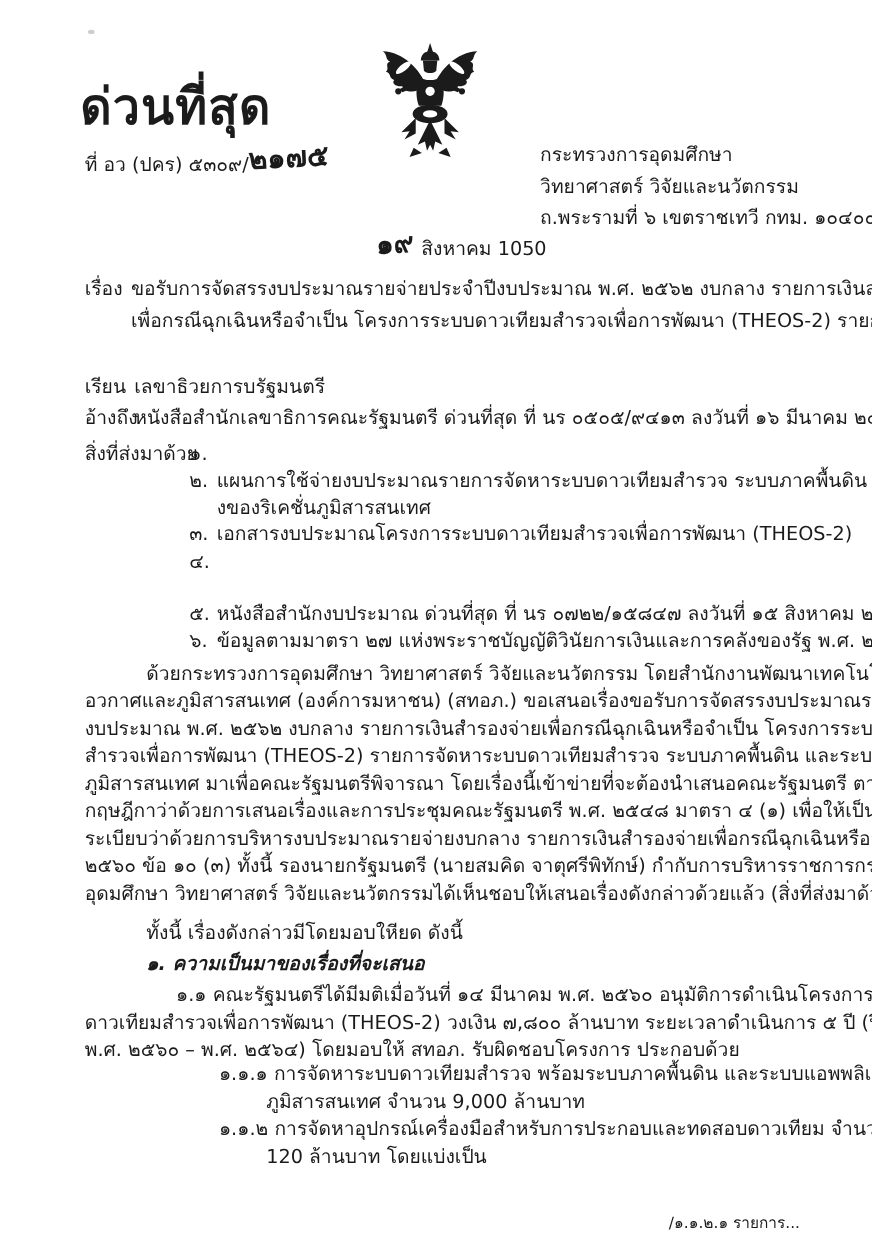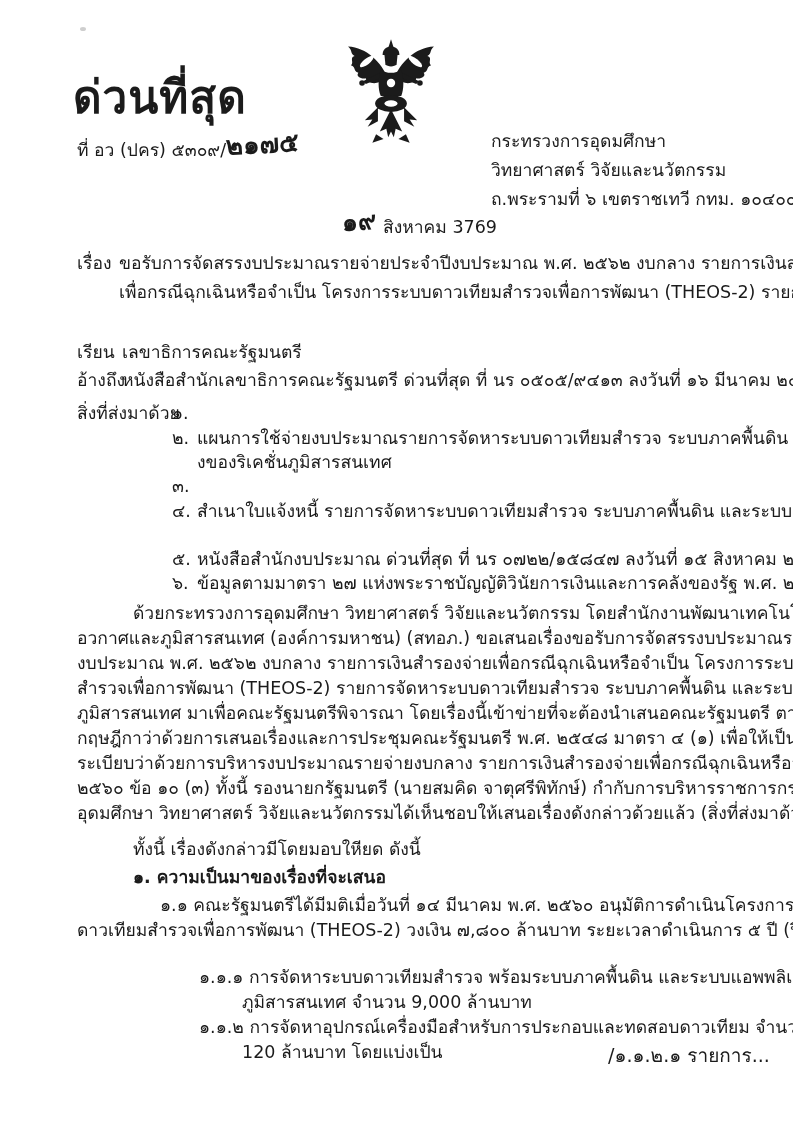--- a/index.html
+++ b/index.html
@@ -2,37 +2,37 @@
 <html><head>
 <meta charset="utf-8">
 <style>
   html,body{margin:0;padding:0;background:#e8e8e8;}
   .page{
     position:relative;width:793px;height:1123px;margin:0 auto;
     background:#ffffff;color:#1b1b1b;overflow:hidden;
     font-family:"DejaVu Sans","Liberation Sans",sans-serif;
   }
   .t{position:absolute;font-size:17.5px;line-height:22px;white-space:nowrap;}
-  .bold{font-weight:bold;}
+  .bold{font-weight:bold;font-style:italic;}
   .stamp{
     position:absolute;left:73px;top:60px;
     font-size:44px;font-weight:800;letter-spacing:1px;
     transform:scaleY(1.04);transform-origin:left top;
   }
   .hand{
     display:inline-block;font-weight:700;font-size:26px;line-height:20px;
     transform:rotate(-3deg) translateY(-3px);
   }
   .hand-day{
     position:absolute;font-weight:700;font-size:25px;line-height:22px;
     transform:rotate(-4deg);
   }
   .speck{position:absolute;left:80px;top:27px;width:6px;height:4px;background:#b9b9b9;border-radius:50%;opacity:.7;}
   .emblem{position:absolute;left:335px;top:36px;width:112px;height:122px;}
-  .cont{position:absolute;left:608px;top:1040px;font-size:19px;white-space:nowrap;}
+  .cont{position:absolute;left:608px;top:1100px;font-size:14px;white-space:nowrap;}
 </style>
 </head>
 <body>
 
 <div class="page">
 
   <div class="speck"></div>
 
   <div class="stamp">ด่วนที่สุด</div>
 
@@ -64,44 +64,44 @@
       <circle cx="60" cy="48" r="4.5"></circle>
       <ellipse cx="60" cy="70" rx="7" ry="3.5"></ellipse>
     </g>
   </svg>
 
   <div class="t" style="left:491px;top:130px">กระทรวงการอุดมศึกษา</div>
   <div class="t" style="left:491px;top:159px">วิทยาศาสตร์ วิจัยและนวัตกรรม</div>
   <div class="t" style="left:491px;top:188px">ถ.พระรามที่ ๖ เขตราชเทวี กทม. ๑๐๔๐๐</div>
 
   <div class="hand-day" style="left:342px;top:211px">๑๙</div>
-  <div class="t" style="left:383px;top:216px">สิงหาคม 3769</div>
+  <div class="t" style="left:383px;top:216px">สิงหาคม 1050</div>
 
   <div class="t" style="left:77px;top:252px">เรื่อง</div>
   <div class="t" style="left:119px;top:252px">ขอรับการจัดสรรงบประมาณรายจ่ายประจำปีงบประมาณ พ.ศ. ๒๕๖๒ งบกลาง รายการเงินสำรองจ่าย</div>
   <div class="t" style="left:119px;top:281px">เพื่อกรณีฉุกเฉินหรือจำเป็น โครงการระบบดาวเทียมสำรวจเพื่อการพัฒนา (THEOS-2) รายการจัดหา</div>
 
   <div class="t" style="left:77px;top:341px">เรียน</div>
-  <div class="t" style="left:122px;top:341px">เลขาธิการคณะรัฐมนตรี</div>
+  <div class="t" style="left:122px;top:341px">เลขาธิวยการบรัฐมนตรี</div>
 
   <div class="t" style="left:77px;top:369px">อ้างถึง</div>
   <div class="t" style="left:122px;top:369px">หนังสือสำนักเลขาธิการคณะรัฐมนตรี ด่วนที่สุด ที่ นร ๐๕๐๕/๙๔๑๓ ลงวันที่ ๑๖ มีนาคม ๒๕๖๐</div>
 
   <div class="t" style="left:77px;top:402px">สิ่งที่ส่งมาด้วย</div>
 
   <div class="t" style="left:172px;top:402px">๑.</div>
 
   <div class="t" style="left:172px;top:427px">๒.</div>
   <div class="t" style="left:197px;top:427px">แผนการใช้จ่ายงบประมาณรายการจัดหาระบบดาวเทียมสำรวจ ระบบภาคพื้นดิน และระบบ</div>
   <div class="t" style="left:197px;top:451px">งของริเคชั่นภูมิสารสนเทศ</div>
 
   <div class="t" style="left:172px;top:475px">๓.</div>
+  <div class="t" style="left:197px;top:475px">เอกสารงบประมาณโครงการระบบดาวเทียมสำรวจเพื่อการพัฒนา (THEOS-2)</div>
 
   <div class="t" style="left:172px;top:500px">๔.</div>
-  <div class="t" style="left:197px;top:500px">สำเนาใบแจ้งหนี้ รายการจัดหาระบบดาวเทียมสำรวจ ระบบภาคพื้นดิน และระบบ</div>
 
   <div class="t" style="left:172px;top:548px">๕.</div>
   <div class="t" style="left:197px;top:548px">หนังสือสำนักงบประมาณ ด่วนที่สุด ที่ นร ๐๗๒๒/๑๕๘๔๗ ลงวันที่ ๑๕ สิงหาคม ๒๕๖๒</div>
 
   <div class="t" style="left:172px;top:572px">๖.</div>
   <div class="t" style="left:197px;top:572px">ข้อมูลตามมาตรา ๒๗ แห่งพระราชบัญญัติวินัยการเงินและการคลังของรัฐ พ.ศ. ๒๕๖๑</div>
 
   <div class="t" style="left:133px;top:602px">ด้วยกระทรวงการอุดมศึกษา วิทยาศาสตร์ วิจัยและนวัตกรรม โดยสำนักงานพัฒนาเทคโนโลยี</div>
   <div class="t" style="left:77px;top:627px">อวกาศและภูมิสารสนเทศ (องค์การมหาชน) (สทอภ.) ขอเสนอเรื่องขอรับการจัดสรรงบประมาณรายจ่ายประจำปี</div>
   <div class="t" style="left:77px;top:652px">งบประมาณ พ.ศ. ๒๕๖๒ งบกลาง รายการเงินสำรองจ่ายเพื่อกรณีฉุกเฉินหรือจำเป็น โครงการระบบดาวเทียม</div>
@@ -110,20 +110,21 @@
   <div class="t" style="left:77px;top:727px">กฤษฎีกาว่าด้วยการเสนอเรื่องและการประชุมคณะรัฐมนตรี พ.ศ. ๒๕๔๘ มาตรา ๔ (๑) เพื่อให้เป็นไปตาม</div>
   <div class="t" style="left:77px;top:752px">ระเบียบว่าด้วยการบริหารงบประมาณรายจ่ายงบกลาง รายการเงินสำรองจ่ายเพื่อกรณีฉุกเฉินหรือจำเป็น พ.ศ.</div>
   <div class="t" style="left:77px;top:777px">๒๕๖๐ ข้อ ๑๐ (๓) ทั้งนี้ รองนายกรัฐมนตรี (นายสมคิด จาตุศรีพิทักษ์) กำกับการบริหารราชการกระทรวงการ</div>
   <div class="t" style="left:77px;top:802px">อุดมศึกษา วิทยาศาสตร์ วิจัยและนวัตกรรมได้เห็นชอบให้เสนอเรื่องดังกล่าวด้วยแล้ว (สิ่งที่ส่งมาด้วย ๑)</div>
 
   <div class="t" style="left:133px;top:838px">ทั้งนี้ เรื่องดังกล่าวมีโดยมอบใหียด ดังนี้</div>
 
   <div class="t bold" style="left:133px;top:866px">๑. ความเป็นมาของเรื่องที่จะเสนอ</div>
   <div class="t" style="left:160px;top:894px">๑.๑ คณะรัฐมนตรีได้มีมติเมื่อวันที่ ๑๔ มีนาคม พ.ศ. ๒๕๖๐ อนุมัติการดำเนินโครงการระบบ</div>
   <div class="t" style="left:77px;top:919px">ดาวเทียมสำรวจเพื่อการพัฒนา (THEOS-2) วงเงิน ๗,๘๐๐ ล้านบาท ระยะเวลาดำเนินการ ๕ ปี (ปีงบประมาณ</div>
+  <div class="t" style="left:77px;top:944px">พ.ศ. ๒๕๖๐ – พ.ศ. ๒๕๖๔) โดยมอบให้ สทอภ. รับผิดชอบโครงการ ประกอบด้วย</div>
 
   <div class="t" style="left:199px;top:966px"><span>๑.๑.๑</span>&nbsp;<span>การจัดหาระบบดาวเทียมสำรวจ พร้อมระบบภาคพื้นดิน และระบบแอพพลิเคชั่น</span></div>
   <div class="t" style="left:242px;top:991px">ภูมิสารสนเทศ จำนวน 9,000 ล้านบาท</div>
 
   <div class="t" style="left:199px;top:1016px"><span>๑.๑.๒</span>&nbsp;<span>การจัดหาอุปกรณ์เครื่องมือสำหรับการประกอบและทดสอบดาวเทียม จำนวน</span></div>
   <div class="t" style="left:242px;top:1041px">120 ล้านบาท โดยแบ่งเป็น</div>
 
   <div class="cont">/๑.๑.๒.๑ รายการ...</div>
 
 </div>

